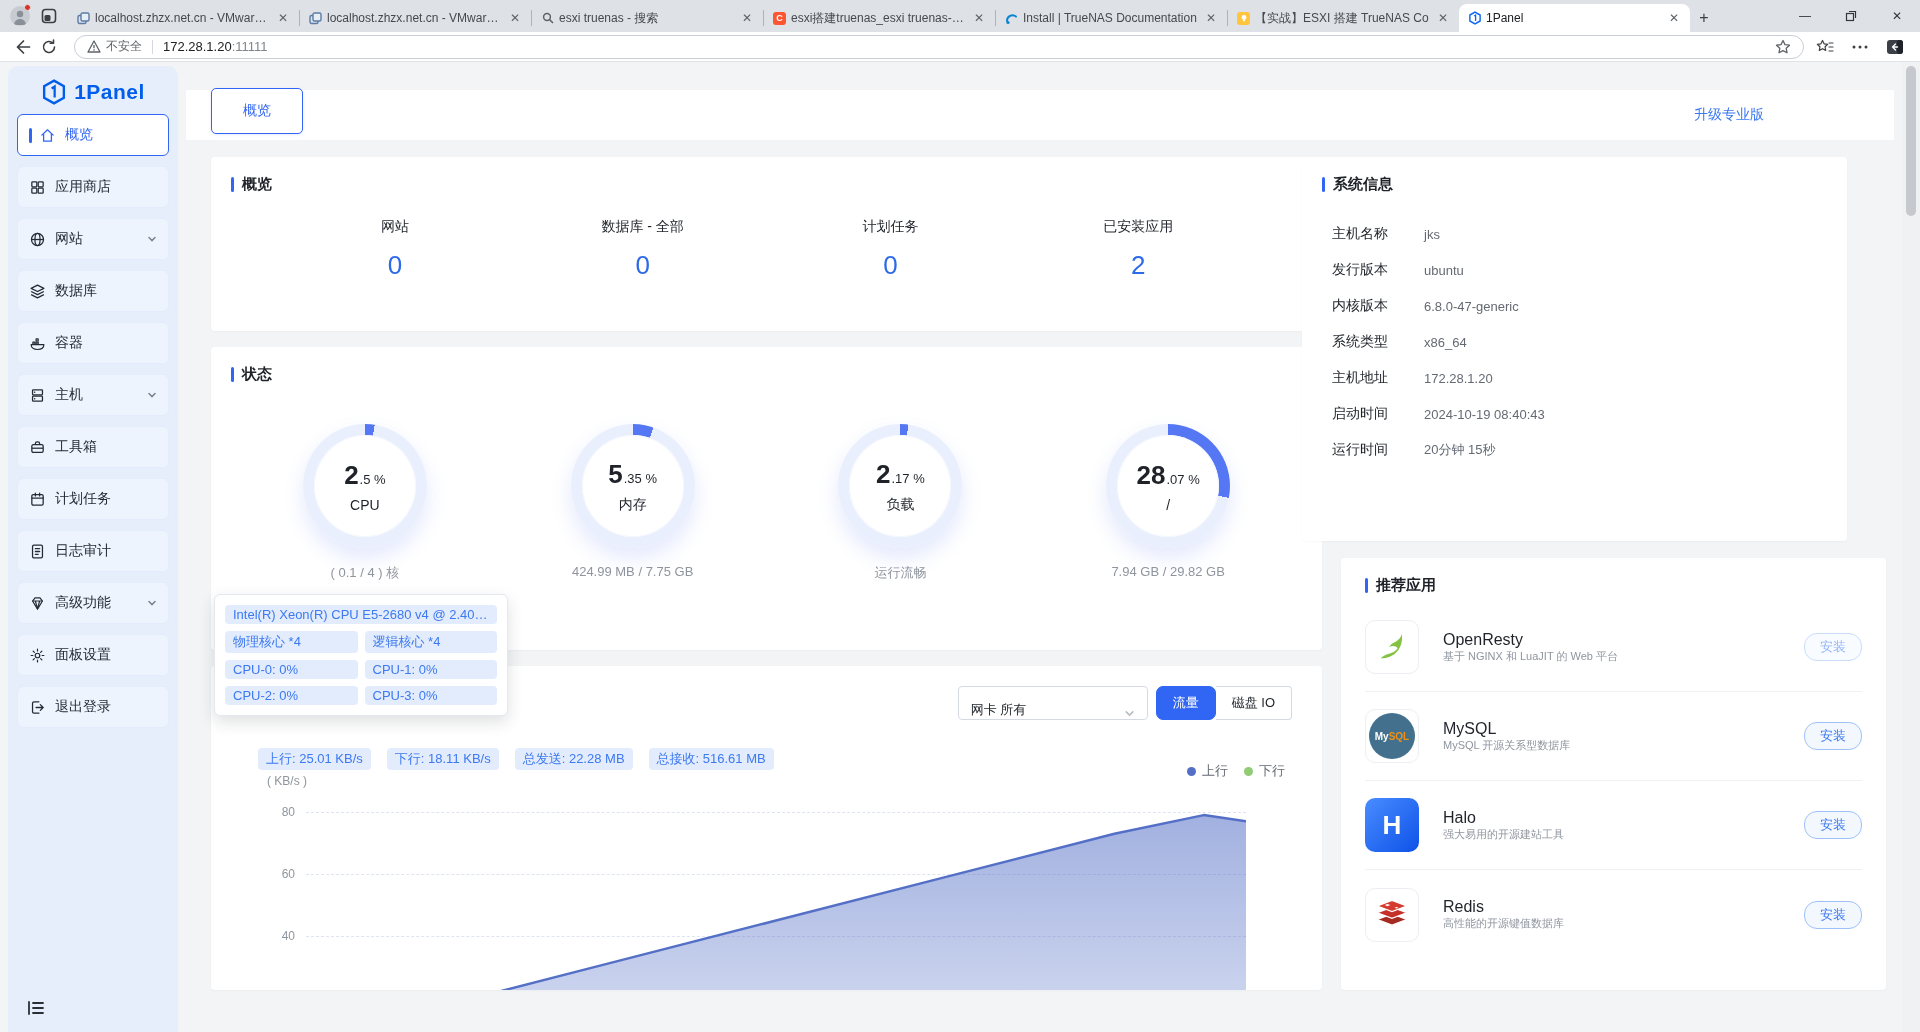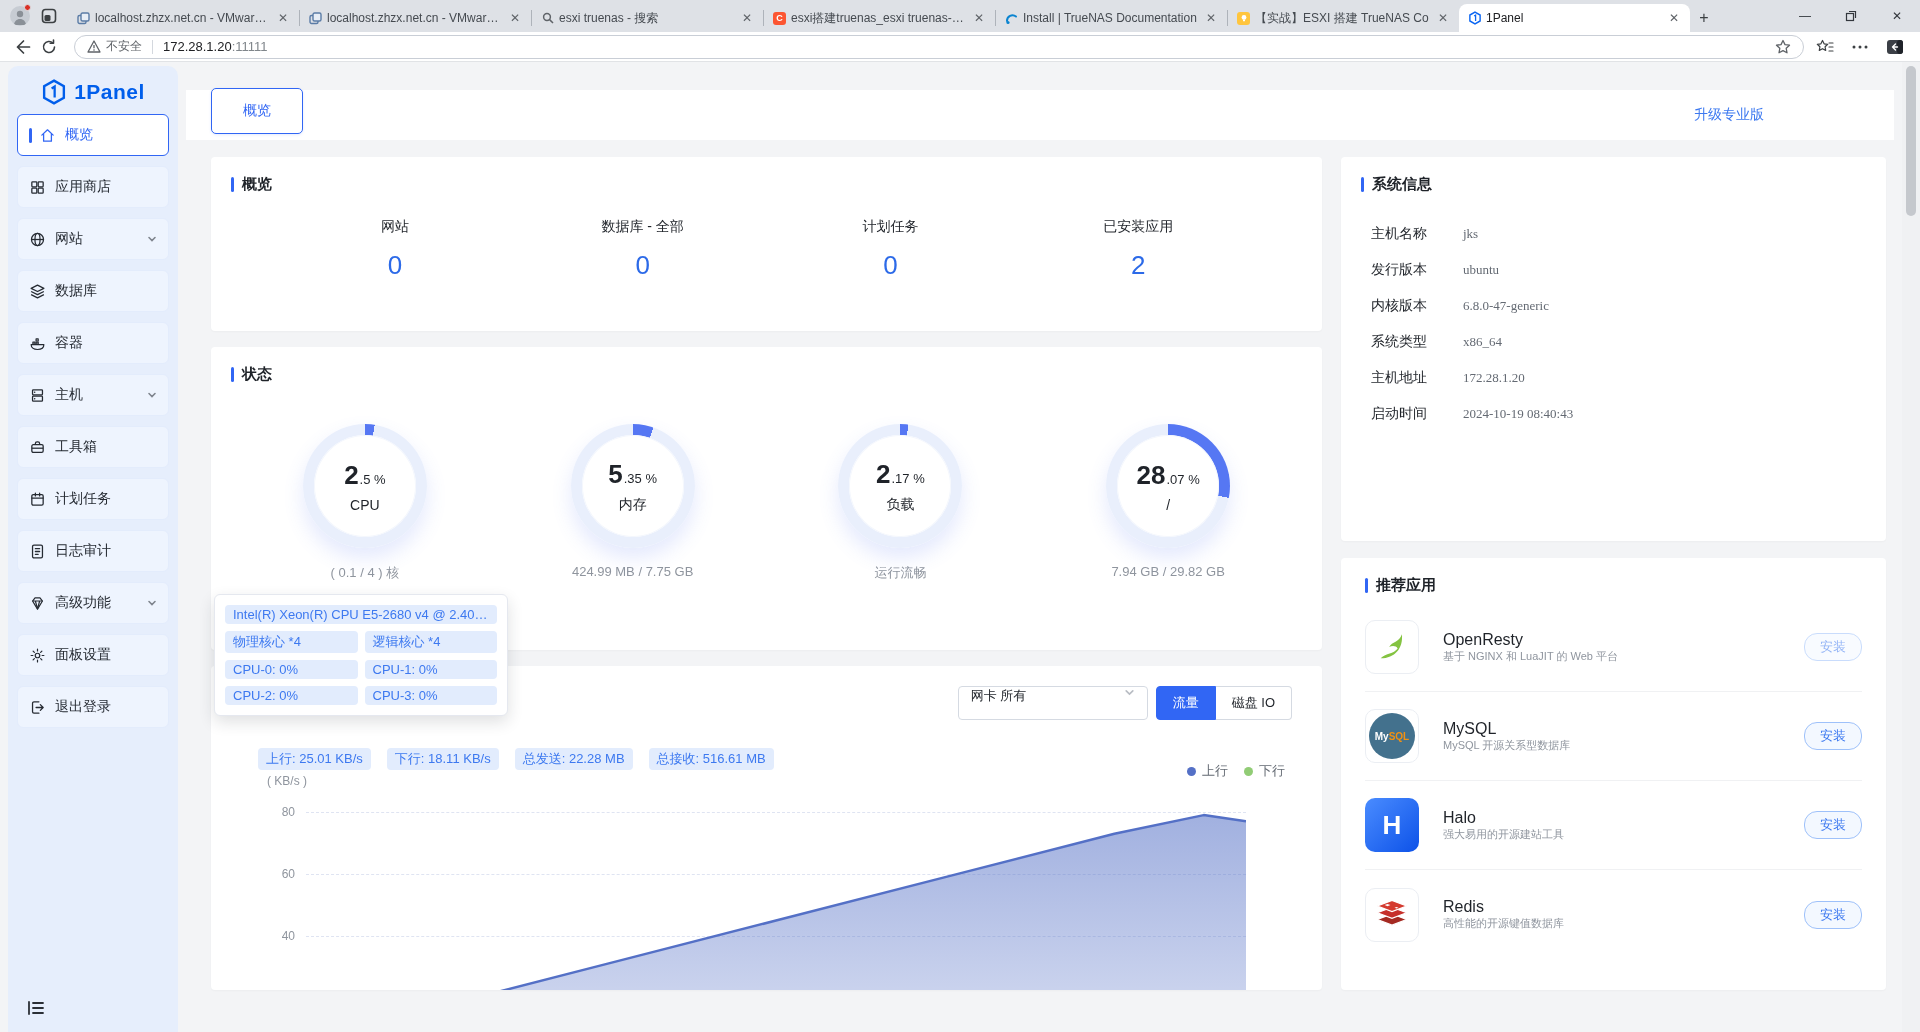--- a/index.html
+++ b/index.html
@@ -105,39 +105,39 @@
     border:1px solid #e5e8ef;border-radius:6px;box-shadow:0 6px 16px rgba(31,35,41,.14);
     padding:10px;display:grid;grid-template-columns:1fr 1fr;gap:7px;}
   .pill{background:#e2ecfd;color:#3d79f0;font-size:13px;border-radius:4px;
     padding:2px 8px;white-space:nowrap;overflow:hidden;text-overflow:ellipsis;}
   .pill.full{grid-column:span 2;}
 
   
   .card-traffic{left:211px;top:604px;width:1111px;height:324px;overflow:hidden;}
   .traffic-controls{position:absolute;top:20px;right:30px;display:flex;gap:8px;}
   .nic-select{width:190px;height:34px;border:1px solid #d5dae2;border-radius:4px;background:#fff;
-    display:flex;align-items:flex-start;padding:0 12px;font-size:13px;color:#1f2329;}
+    display:flex;align-items:flex-end;padding:0 12px;font-size:13px;color:#1f2329;}
   .nic-select .chevd{margin-left:auto;opacity:.6;}
   .seg{display:flex;}
   .seg-btn{height:34px;padding:0 16px;display:flex;align-items:center;font-size:13px;
     border:1px solid #d5dae2;background:#fff;color:#1f2329;}
   .seg-btn.first{border-radius:4px 0 0 4px;}
   .seg-btn.last{border-radius:0 4px 4px 0;border-left:none;}
-  .seg-btn.active{background:#3166f4;border-color:#3166f4;color:#fff;}
+  .seg-btn.active{background:#3166f4;border-color:#3166f4;color:#fff;border-radius:7px;}
   .pills-row{position:absolute;left:47px;top:82px;display:flex;gap:16px;}
   .legend{position:absolute;right:37px;top:96px;display:flex;gap:16px;align-items:center;}
   .legend-item{display:flex;align-items:center;gap:6px;font-size:13px;color:#646a73;}
   .dot{width:9px;height:9px;border-radius:50%;}
   .ylab{position:absolute;left:56px;top:108px;font-size:12px;color:#8f959e;}
   .ytick{position:absolute;left:40px;width:44px;text-align:right;font-size:12px;color:#8f959e;}
   .gline{position:absolute;left:95px;width:940px;border-top:1px dashed #dfe4f2;}
   .chart-svg{position:absolute;left:95px;top:134px;}
 
   
-  .card-sys{left:1341px;top:95px;width:545px;height:384px;padding:18px 20px;font-family:Liberation Serif, serif;}
+  .card-sys{left:1302px;top:95px;width:545px;height:384px;padding:18px 20px;}
   .sys-rows{margin-top:22px;}
   .sys-row{display:flex;align-items:center;height:36px;padding-left:10px;}
   .sys-label{width:92px;font-size:14px;color:#1f2329;}
   .sys-value{font-size:13px;color:#646a73;}
 
   .card-apps{left:1341px;top:496px;width:545px;height:432px;padding:18px 24px;overflow:hidden;}
   .app-row{display:flex;align-items:center;height:89px;border-bottom:1px solid #f0f1f3;}
   .app-row.last{border-bottom:none;}
   .app-icon{width:54px;height:54px;border:1px solid #ebeef3;border-radius:10px;background:#fff;
     display:flex;align-items:center;justify-content:center;flex:none;overflow:hidden;}
@@ -613,20 +613,24 @@
           <span class="sys-value">x86_64</span>
         </div>
         <div class="sys-row">
           <span class="sys-label">主机地址</span>
           <span class="sys-value">172.28.1.20</span>
         </div>
         <div class="sys-row">
           <span class="sys-label">启动时间</span>
           <span class="sys-value">2024-10-19 08:40:43</span>
         </div>
+        <div class="sys-row">
+          <span class="sys-label">运行时间</span>
+          <span class="sys-value">20分钟 15秒</span>
+        </div>
       </div>
     </div>
 
     <div class="card card-apps">
       <div class="sec-title">
           <span>推荐应用</span>
         </div>
 
       <div class="app-row" style="margin-top:8px;">
         <div class="app-icon">

